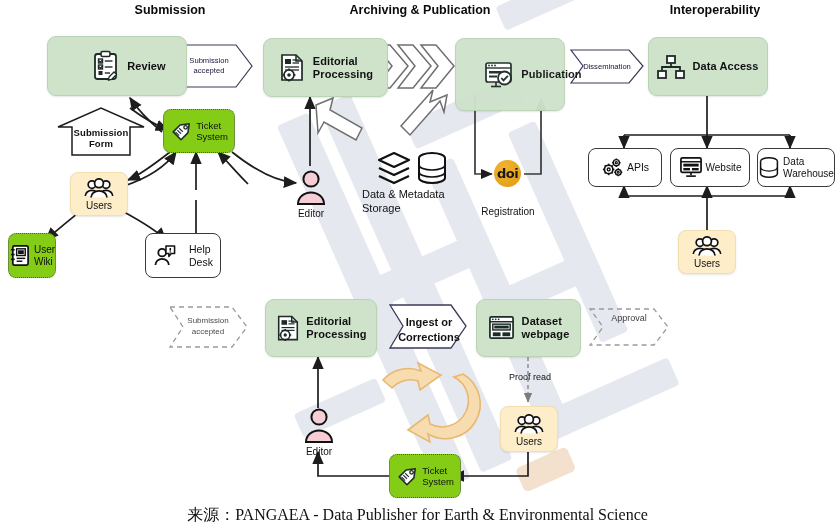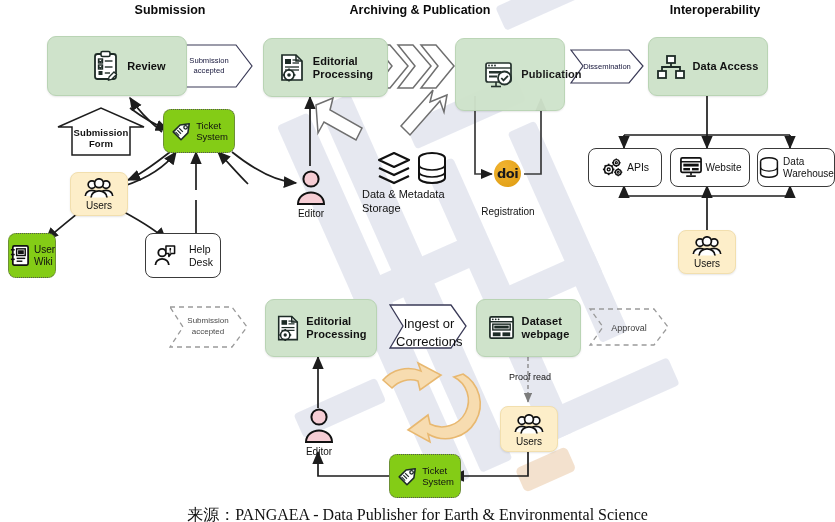--- a/index.html
+++ b/index.html
@@ -41,21 +41,21 @@
     text-align:center;white-space:nowrap;
   }
 
   .icon{flex:0 0 auto;display:block;}
 
   
   .banner-txt{
     position:absolute;text-align:center;font-size:7.6px;color:#15153a;
     line-height:1.35;pointer-events:none;
   }
-  .banner-txt.md{font-size:13px;color:#111;}
+  .banner-txt.md{font-size:11px;color:#111;font-weight:bold;}
   .banner-txt.gh{font-size:8px;color:#4a4a4a;}
   .banner-txt.ap{font-size:9px;color:#3d3d3d;}
 
   .doi-badge{
     position:absolute;width:27px;height:27px;border-radius:50%;
     background:radial-gradient(circle at 35% 30%,#f2b431,#dd9b10);
     display:flex;align-items:center;justify-content:center;
     font-weight:bold;font-size:13px;color:#1a1a1a;font-family:"DejaVu Sans",sans-serif;
     letter-spacing:-.5px;
   }
@@ -514,21 +514,21 @@
         <rect x="5" y="18" width="8" height="4" fill="#1d2b26"></rect>
         <rect x="15" y="18" width="8" height="4" fill="#1d2b26"></rect>
       </svg>
       <span class="lbl-bold">
         <span>Dataset</span><br>
         <span>webpage</span>
       </span>
     </div>
   </div>
 
-  <div class="banner-txt ap" style="left:597px;top:322px;width:64px;">
+  <div class="banner-txt ap" style="left:597px;top:312px;width:64px;">
     <span>Approval</span>
   </div>
 
   <div class="node" style="left:299px;top:406px;width:40px;height:40px;">
     <svg class="icon" width="32" height="36" viewBox="0 0 32 36">
       <circle cx="16" cy="9" r="7.6" fill="#f6cdd4" stroke="#111" stroke-width="2"></circle>
       <path d="M3,34 a13,11.5 0 0 1 26,0 z" fill="#f6cdd4" stroke="#111" stroke-width="2"></path>
     </svg>
   </div>
   <div class="caption" style="left:289px;top:446px;width:60px;">Editor</div>

